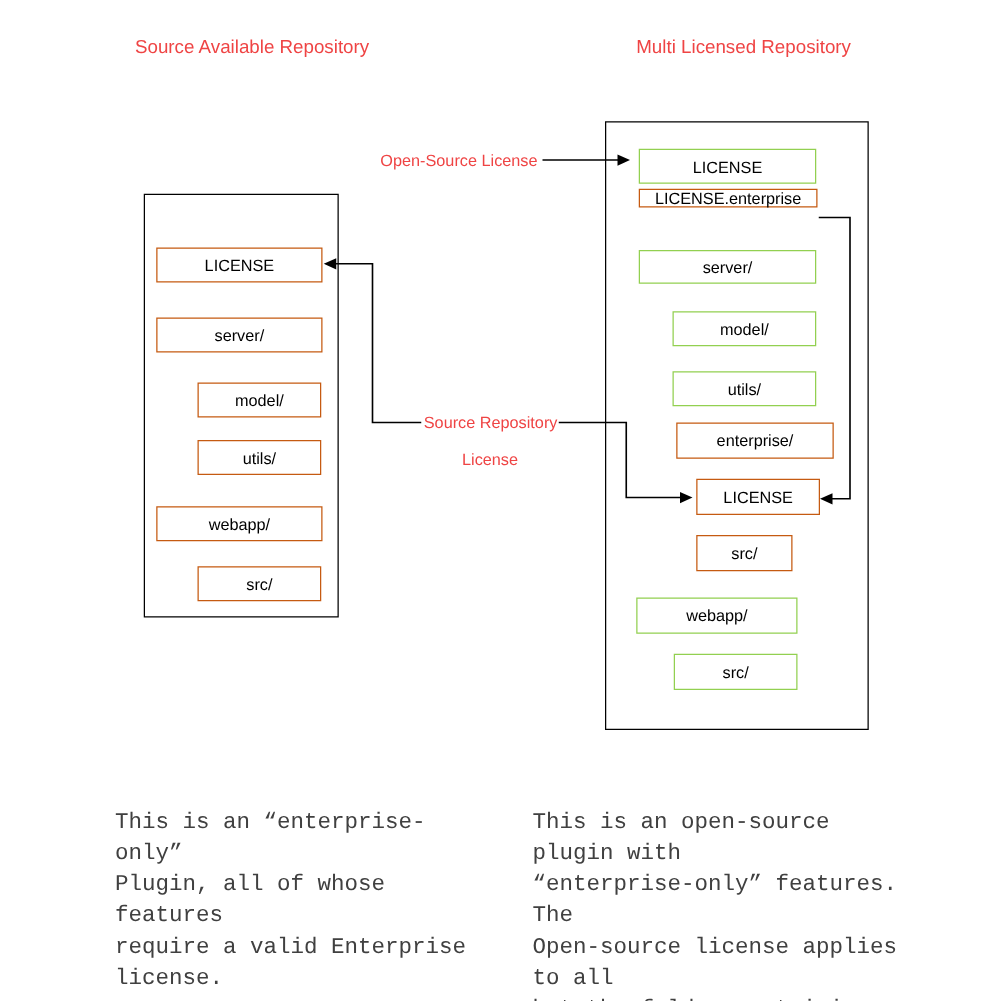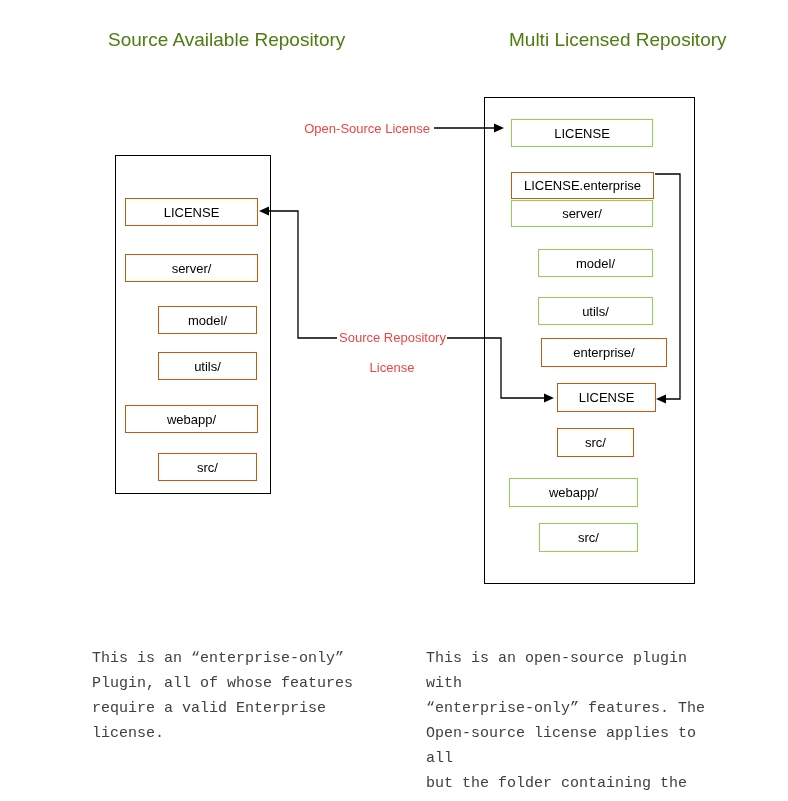--- a/index.html
+++ b/index.html
@@ -7,22 +7,22 @@
     position: relative;
     width: 788px;
     height: 801px;
     background: #ffffff;
     font-family: "Liberation Sans", sans-serif;
     color: #1a1a1a;
     overflow: hidden;
   }
   .title {
     position: absolute;
-    font-size: 19px;
-    color: #4d7c0f;
+    font-size: 15px;
+    color: #ef4444;
     white-space: nowrap;
   }
   .title.left  { left: 108px; top: 29px; }
   .title.right { left: 509px; top: 29px; text-align: right; }
 
   .repo-outline {
     position: absolute;
     border: 1px solid #000;
     background: transparent;
   }
@@ -46,21 +46,21 @@
   
   .l-license { left: 125px; top: 198px; width: 133px; height: 28px; }
   .l-server  { left: 125px; top: 254px; width: 133px; height: 28px; }
   .l-model   { left: 158px; top: 306px; width:  99px; height: 28px; }
   .l-utils   { left: 158px; top: 352px; width:  99px; height: 28px; }
   .l-webapp  { left: 125px; top: 405px; width: 133px; height: 28px; }
   .l-src     { left: 158px; top: 453px; width:  99px; height: 28px; }
 
   
   .r-license-top   { left: 511px; top: 119px; width: 142px; height: 28px; }
-  .r-license-ent   { left: 511px; top: 172px; width: 143px; height: 27px; }
+  .r-license-ent   { left: 511px; top: 151px; width: 143px; height: 15px; }
   .r-server        { left: 511px; top: 200px; width: 142px; height: 27px; }
   .r-model         { left: 538px; top: 249px; width: 115px; height: 28px; }
   .r-utils         { left: 538px; top: 297px; width: 115px; height: 28px; }
   .r-enterprise    { left: 541px; top: 338px; width: 126px; height: 29px; }
   .r-license-inner { left: 557px; top: 383px; width:  99px; height: 29px; }
   .r-src-inner     { left: 557px; top: 428px; width:  77px; height: 29px; }
   .r-webapp        { left: 509px; top: 478px; width: 129px; height: 29px; }
   .r-src           { left: 539px; top: 523px; width:  99px; height: 29px; }
 
   .connectors {
@@ -89,21 +89,21 @@
   }
   .conn-label.source-available {
     left: 339px; top: 330px; width: 106px;
     text-align: center; line-height: 15px;
   }
   .conn-label.source-available .line2 { margin-top: 15px; }
 
   .note {
     position: absolute;
     font-family: "Liberation Mono", monospace;
-    font-size: 15px;
+    font-size: 18px;
     line-height: 25px;
     color: #404040;
     white-space: pre-line;
   }
   .note.left-note  { left: 92px;  top: 646px; width: 300px; }
   .note.right-note { left: 426px; top: 646px; width: 300px; }
 </style>
 </head>
 <body>
 

